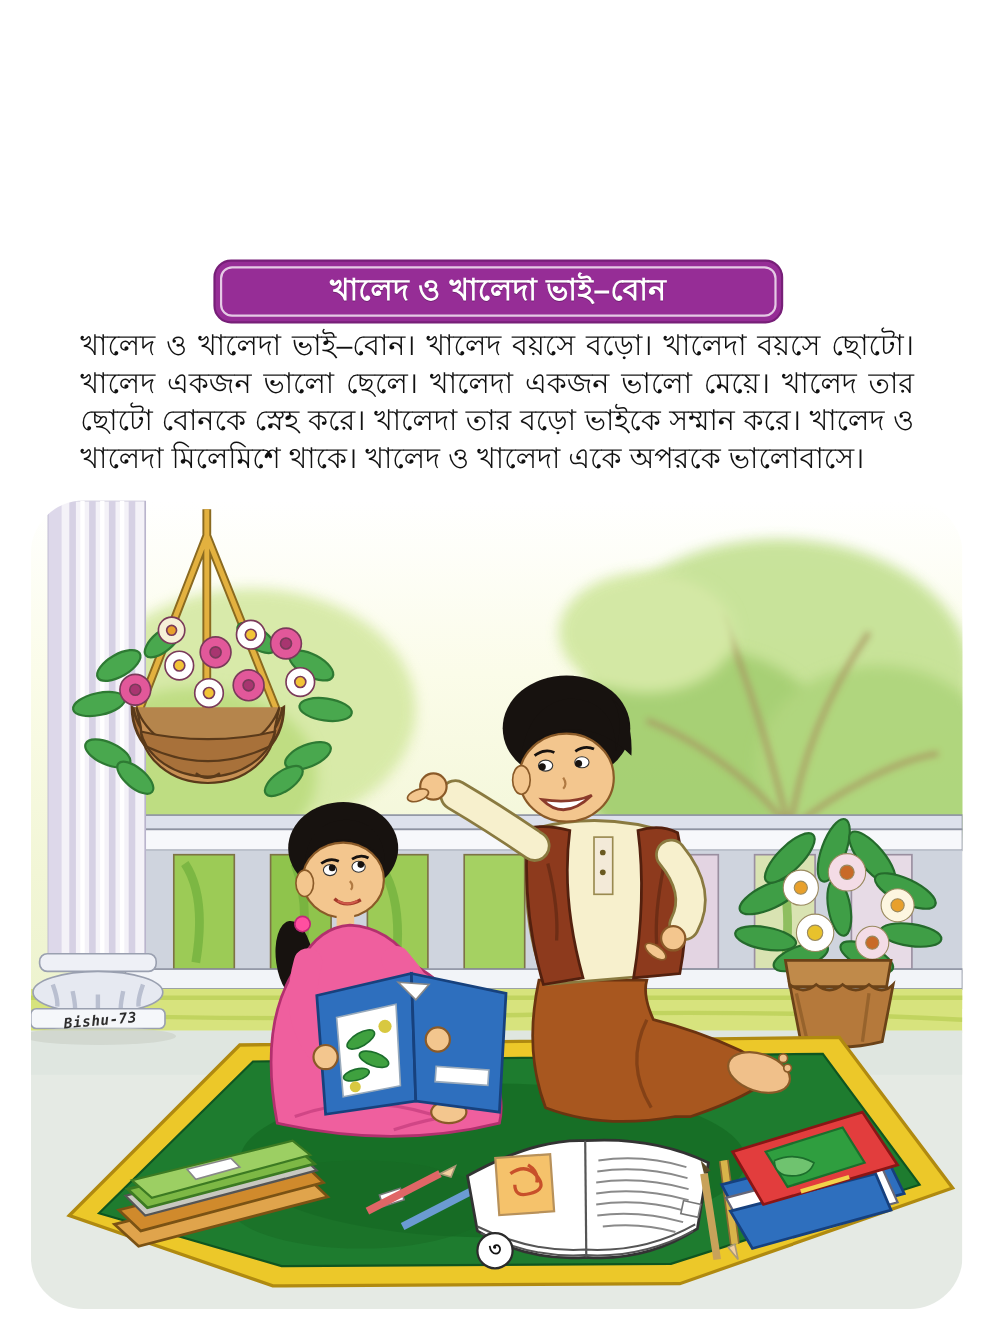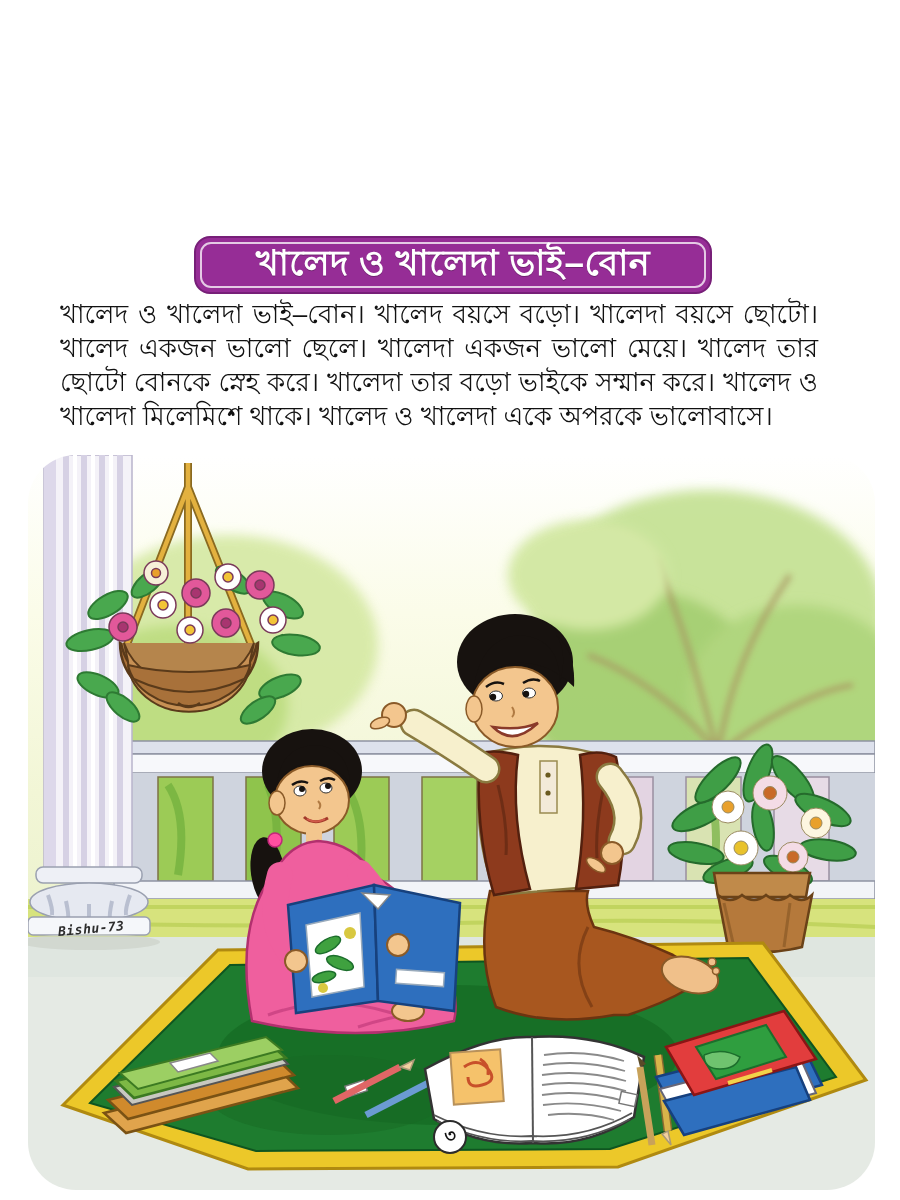--- a/index.html
+++ b/index.html
@@ -11,26 +11,26 @@
   .banner{
     position:absolute;left:194px;top:236px;width:518px;height:58px;
     background:#962d96;border:2px solid #771f78;border-radius:16px;
     box-sizing:border-box;display:flex;align-items:center;justify-content:center;
   }
   .banner-inner{
     position:absolute;inset:4px;border:2px solid rgba(255,255,255,.75);
     border-radius:11px;pointer-events:none;
   }
   .banner-text{
-    color:#ffffff;font-size:35px;font-weight:bold;letter-spacing:.5px;
+    color:#ffffff;font-size:27px;font-weight:bold;letter-spacing:.5px;
     text-shadow:0 1px 0 rgba(0,0,0,.25);white-space:nowrap;
   }
   
   .para{
-    position:absolute;left:60px;top:297px;width:758px;
+    position:absolute;left:73px;top:297px;width:758px;
     font-size:26px;line-height:34px;color:#111;text-align:justify;
     font-weight:500;
   }
   
   .illu{
     position:absolute;left:28px;top:455px;width:847px;height:735px;
     border-radius:48px;overflow:hidden;
   }
   .illu svg{display:block;}
   .signature{

